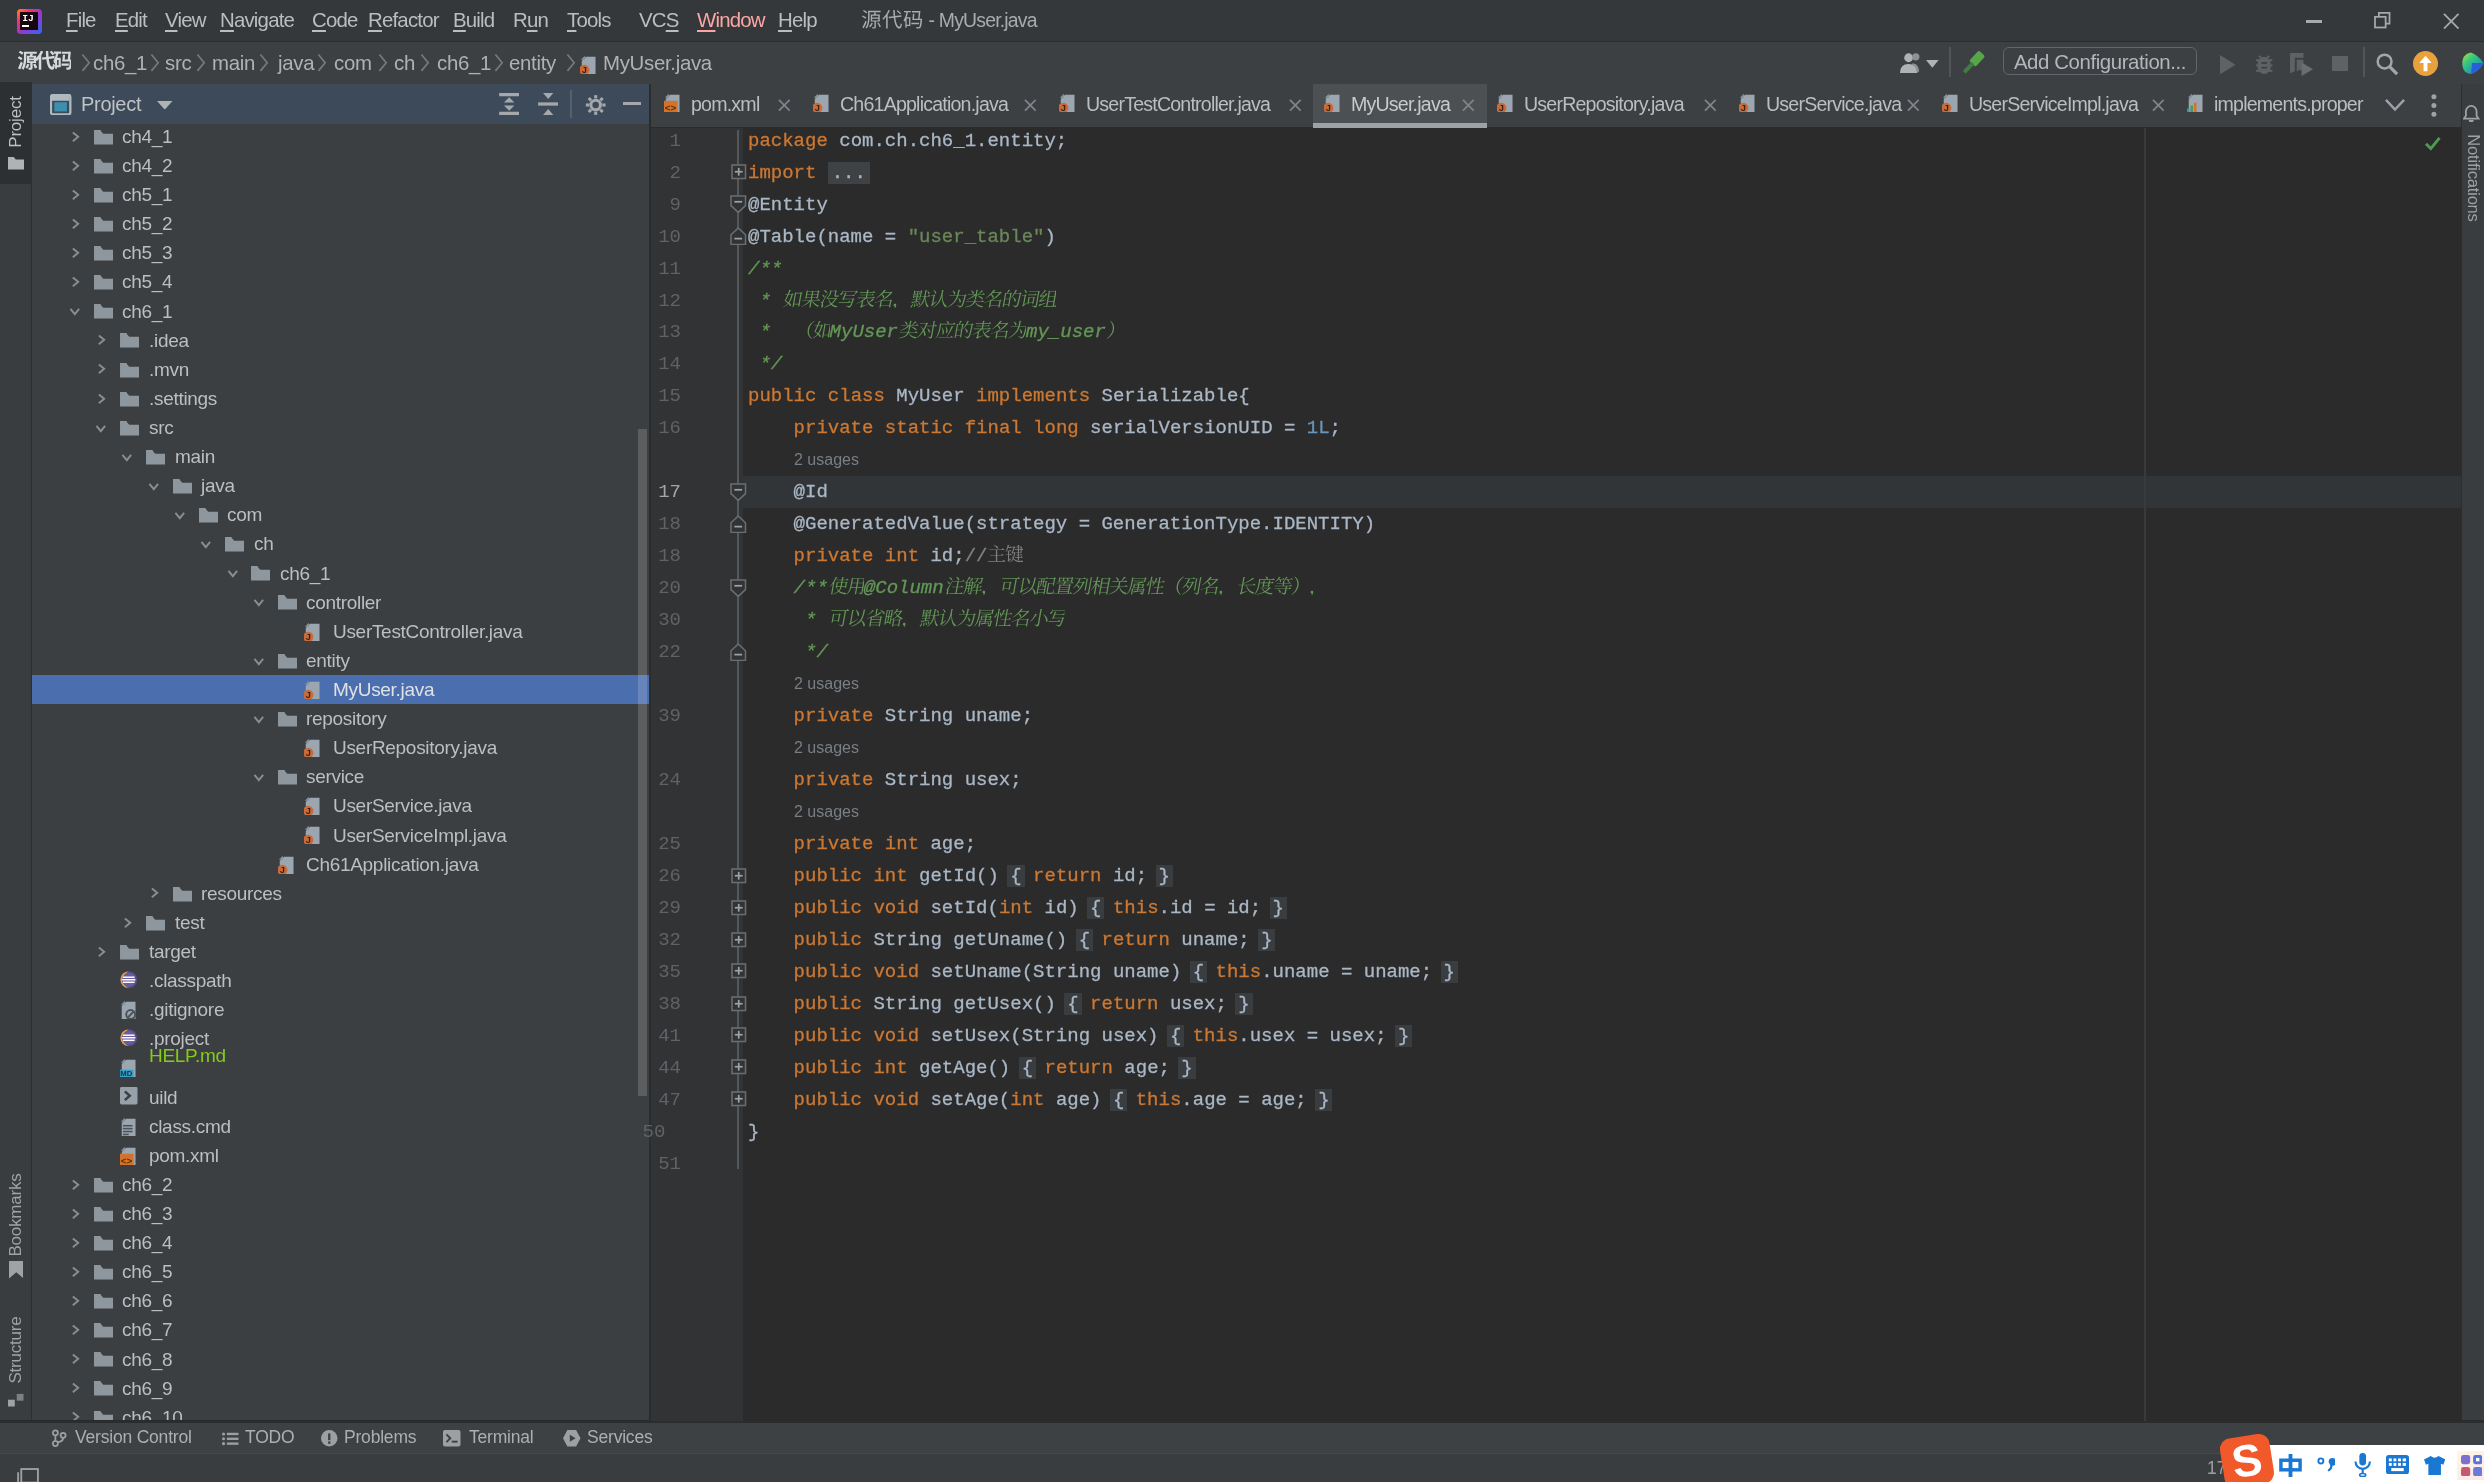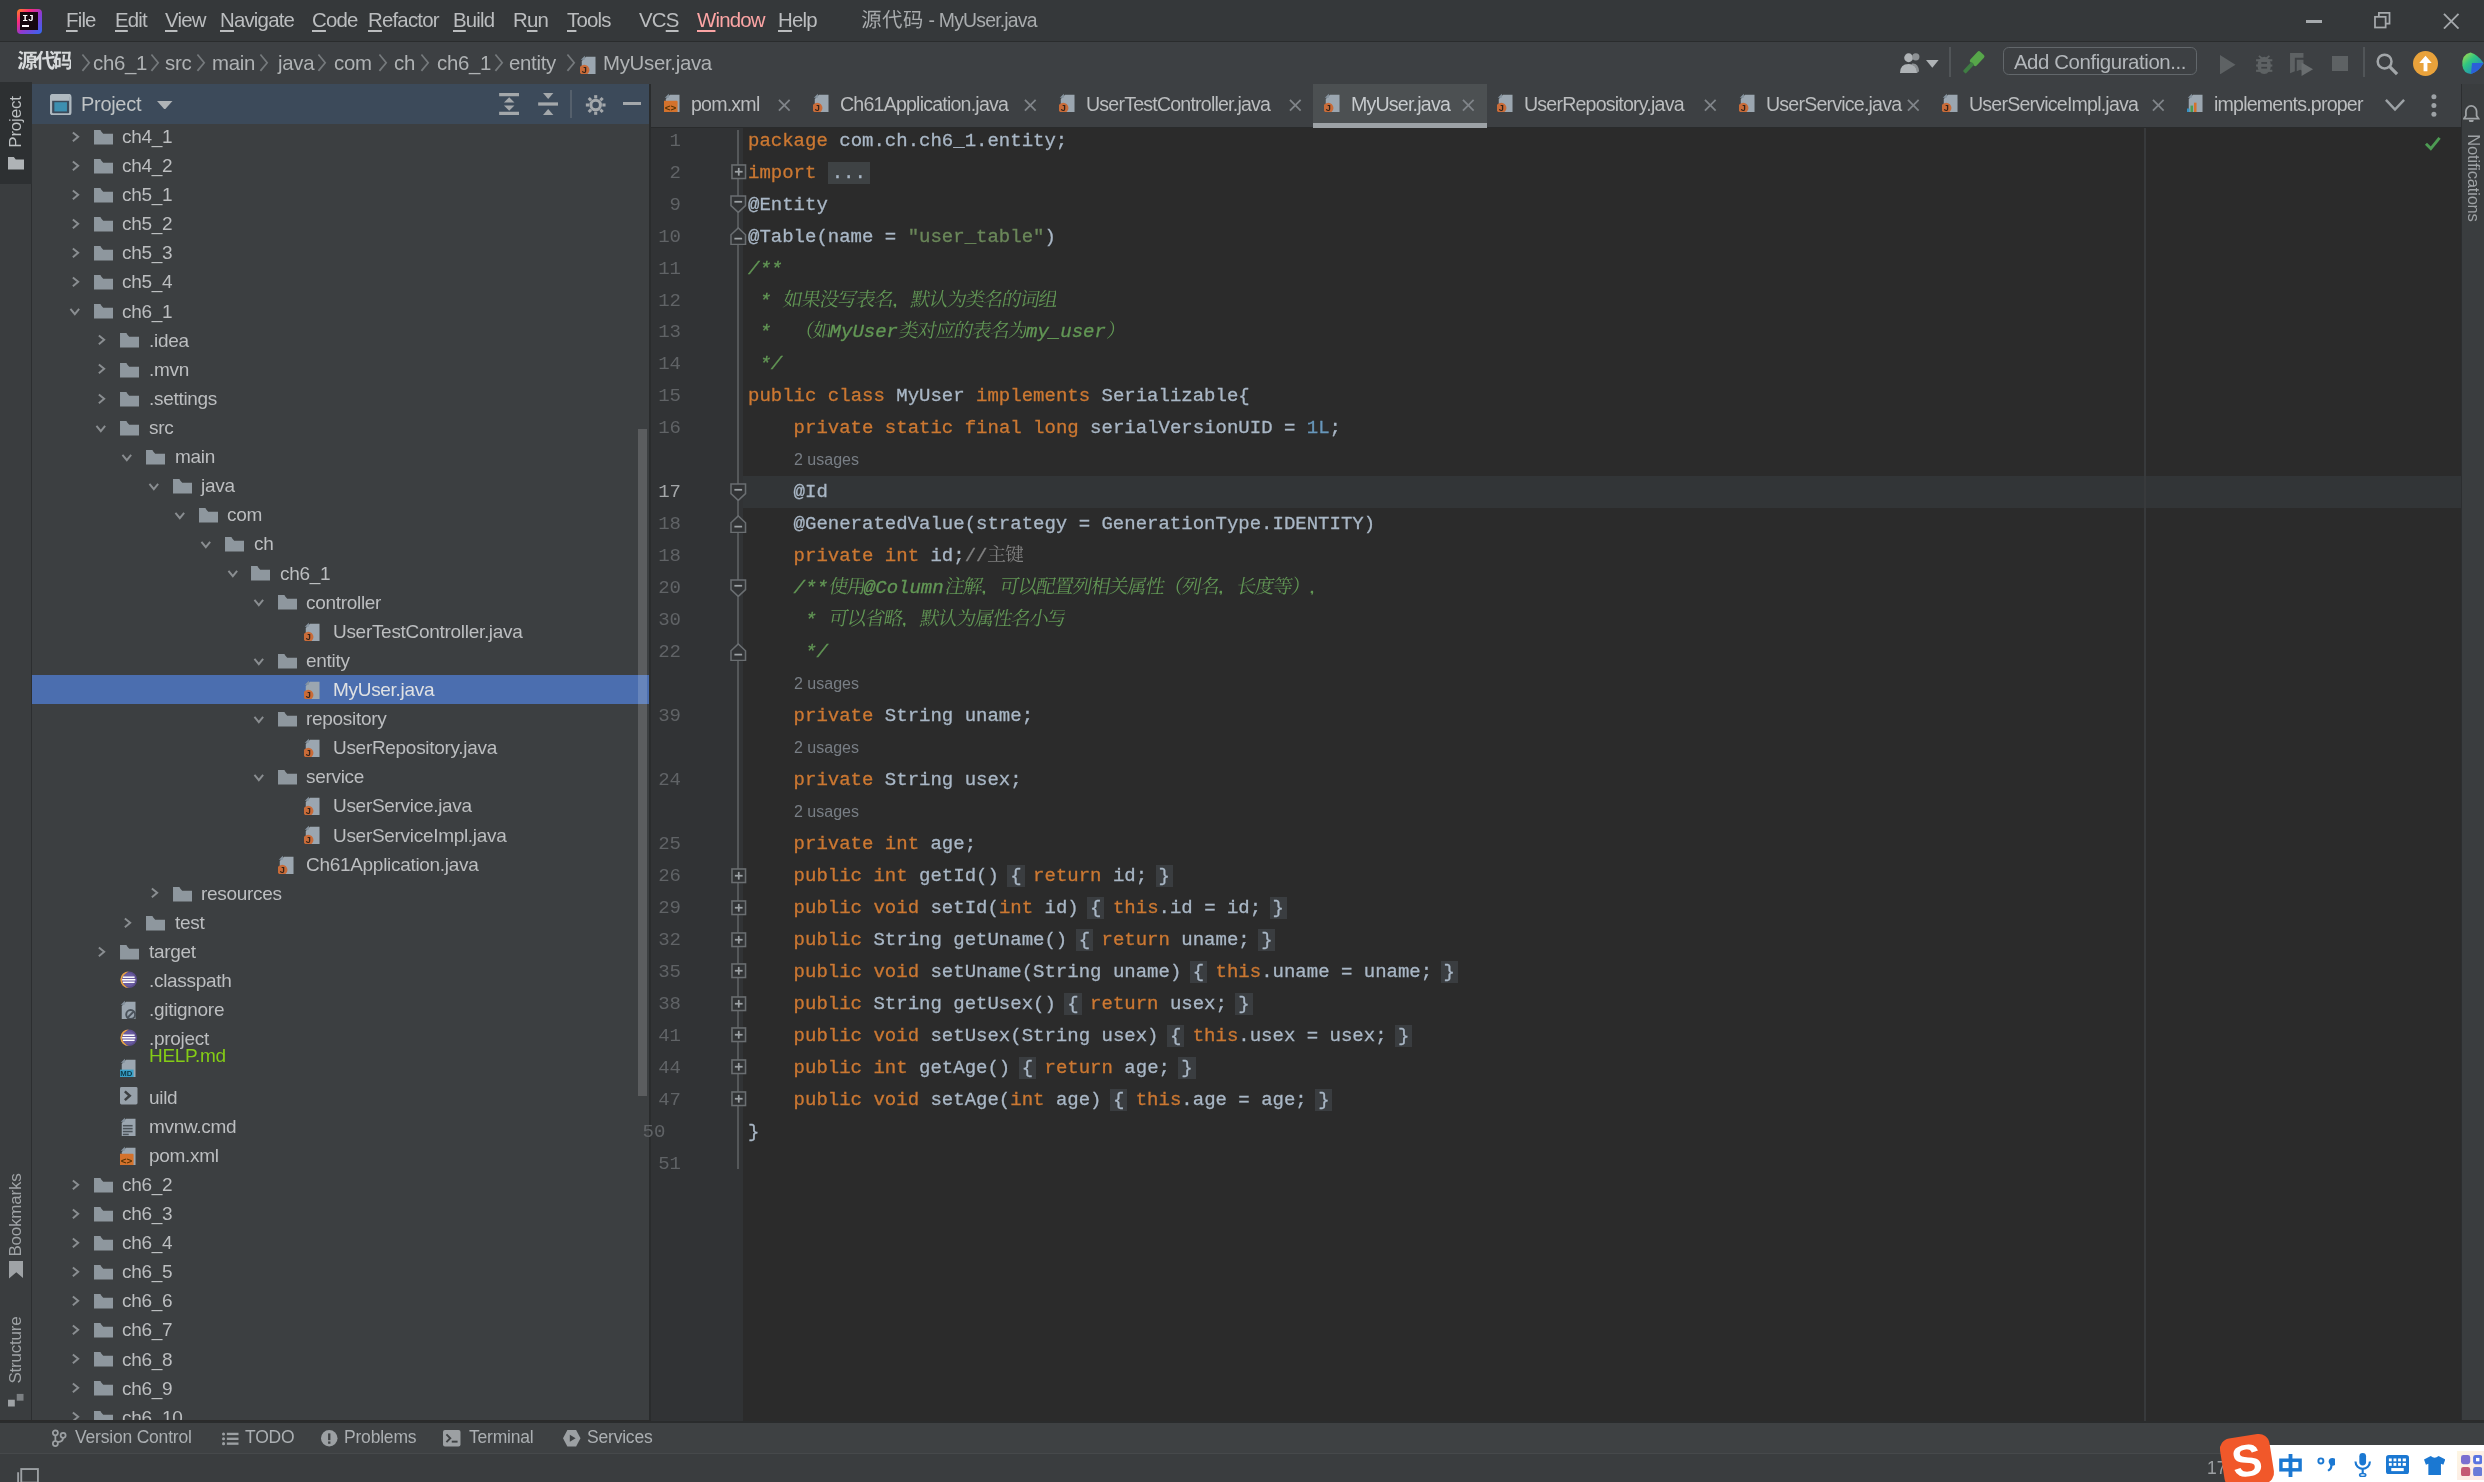--- a/index.html
+++ b/index.html
@@ -474,21 +474,21 @@
     <svg style="position:absolute;left:88px;top:1032px;width:16.5px;height:20.4px;" viewBox="0 -1 17 21">
       <path fill="#9BA6B0" d="M6.2 1.8 H16 V20 H1.8 V6.2 Z"></path>
       <path fill="#8794A0" d="M0.8 5 L5 0.8 L5 5 Z"></path>
       <g stroke="#4b5359" stroke-width="1.6">
         <line x1="3" y1="9" x2="13" y2="9"></line>
         <line x1="3" y1="12" x2="13" y2="12"></line>
         <line x1="3" y1="15" x2="13" y2="15"></line>
         <line x1="3" y1="18" x2="9" y2="18"></line>
       </g>
     </svg>
-    <div style="position:absolute;left:117px;top:1028px;height:29px;font:19px 'Liberation Sans';line-height:29px;color:#BCBEC0;letter-spacing:-0.3px">mvnw.cmd</div>
+    <div style="position:absolute;left:117px;top:1028px;height:29px;font:19px 'Liberation Sans';line-height:29px;color:#BCBEC0;letter-spacing:-0.3px">class.cmd</div>
     <svg style="position:absolute;left:88px;top:1061px;width:16.5px;height:20.4px;" viewBox="0 -1 17 21">
       <path fill="#9BA6B0" d="M6.2 1.8 H16 V20 H1.8 V6.2 Z"></path>
       <path fill="#8794A0" d="M0.8 5 L5 0.8 L5 5 Z"></path>
       <rect x="-0.5" y="8" width="14.5" height="12.5" rx="1" fill="#D4722C"></rect>
       <text x="6.8" y="18.3" font-family="Liberation Mono" font-size="10" font-weight="bold" fill="#503000" text-anchor="middle">&lt;&gt;</text>
     </svg>
     <div style="position:absolute;left:117px;top:1057px;height:29px;font:19px 'Liberation Sans';line-height:29px;color:#BCBEC0;letter-spacing:-0.3px">pom.xml</div>
     <svg style="position:absolute;left:37px;top:1095px;width:11.6px;height:11.6px;" viewBox="0 0 12 12">
       <path fill="none" stroke="#8A8E91" stroke-width="2" d="M4 1.5 L9.5 6 L4 10.5"></path>
     </svg>

